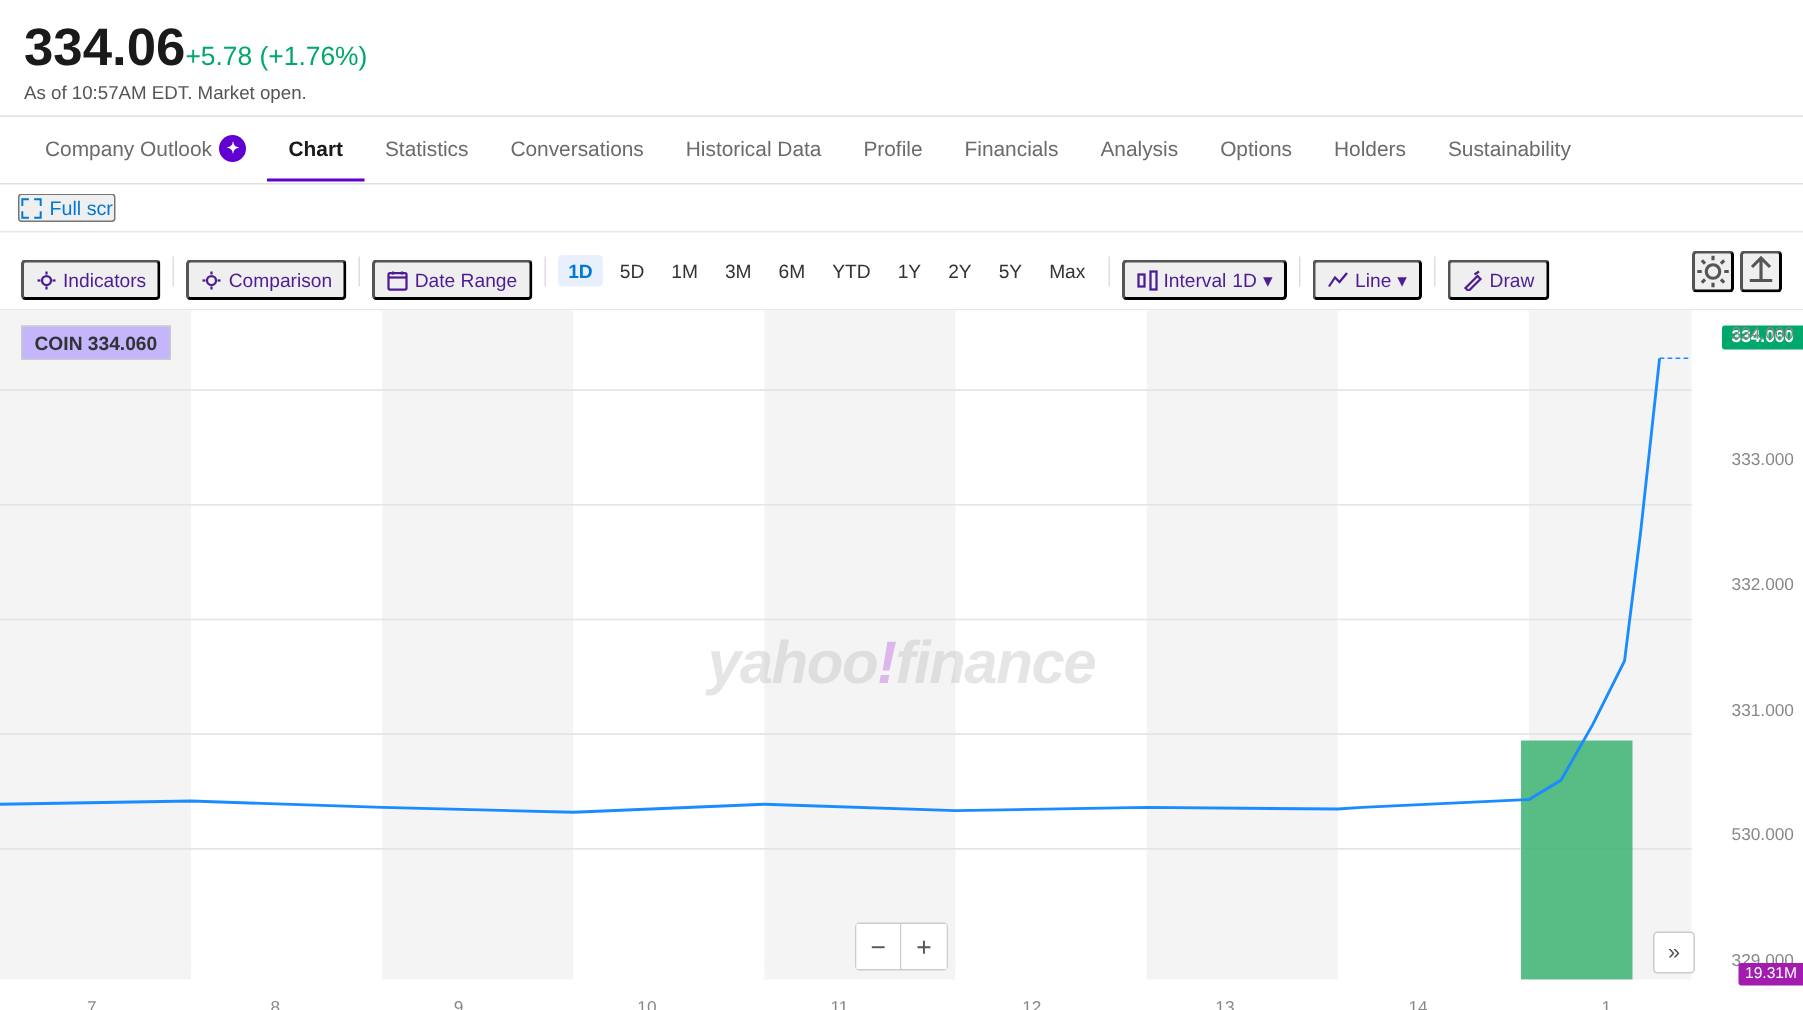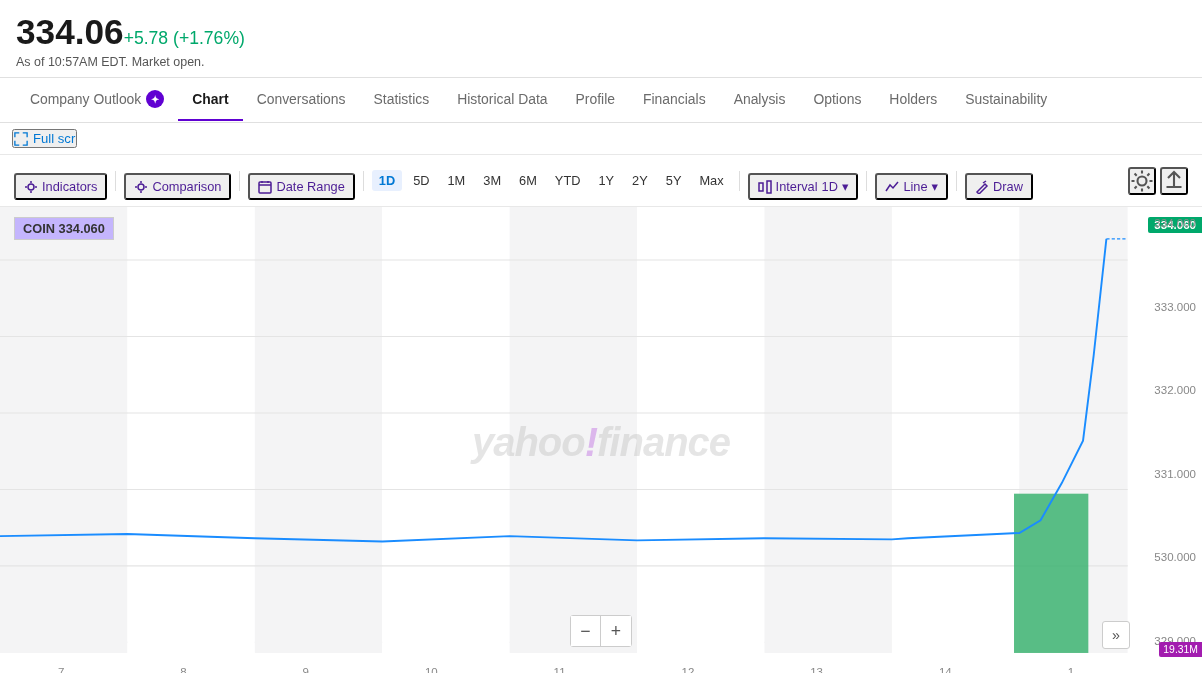--- a/index.html
+++ b/index.html
@@ -64,22 +64,22 @@
   </div>
   <div class="market-status">As of 10:57AM EDT. Market open.</div>
 </div>
 
 <nav class="nav-tabs">
   <a class="nav-tab" style="display:flex;align-items:center;gap:5px;">
     <span>Company Outlook</span>
     <span class="company-outlook-icon">✦</span>
   </a>
   <a class="nav-tab active">Chart</a>
+  <a class="nav-tab">Statistics</a>
   <a class="nav-tab">Conversations</a>
-  <a class="nav-tab">Statistics</a>
   <a class="nav-tab">Historical Data</a>
   <a class="nav-tab">Profile</a>
   <a class="nav-tab">Financials</a>
   <a class="nav-tab">Analysis</a>
   <a class="nav-tab">Options</a>
   <a class="nav-tab">Holders</a>
   <a class="nav-tab">Sustainability</a>
 </nav>
 
 <div class="full-screen-bar">

